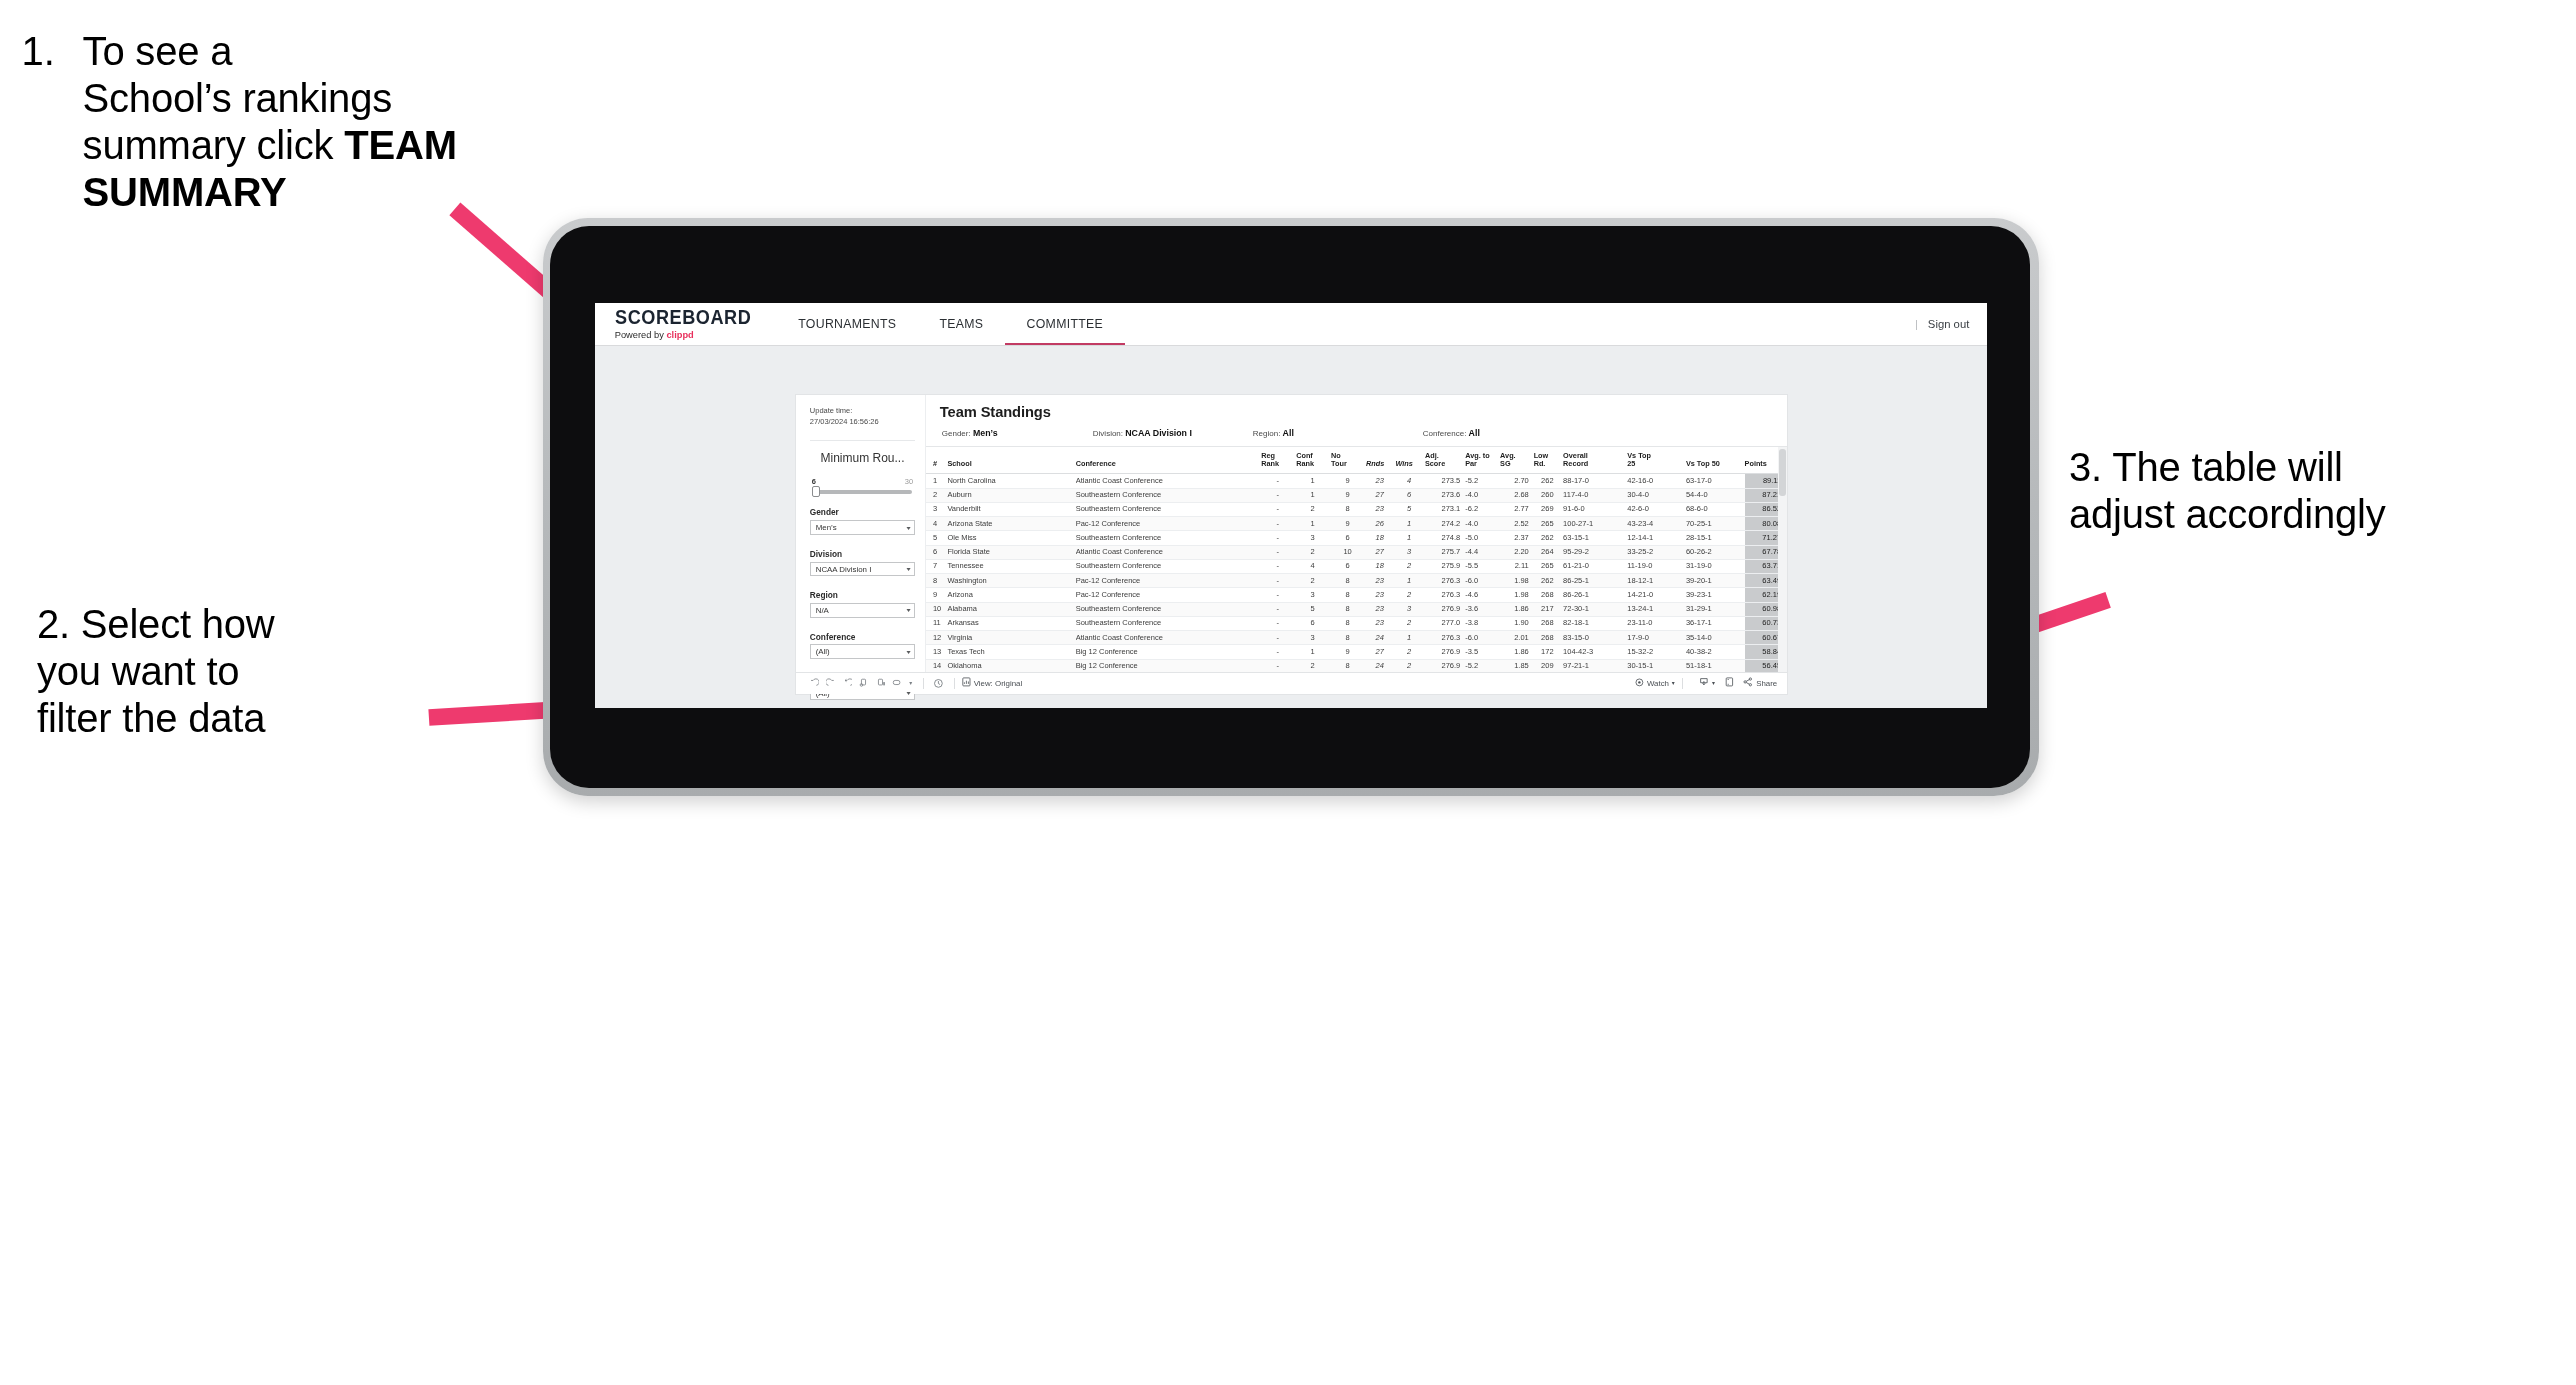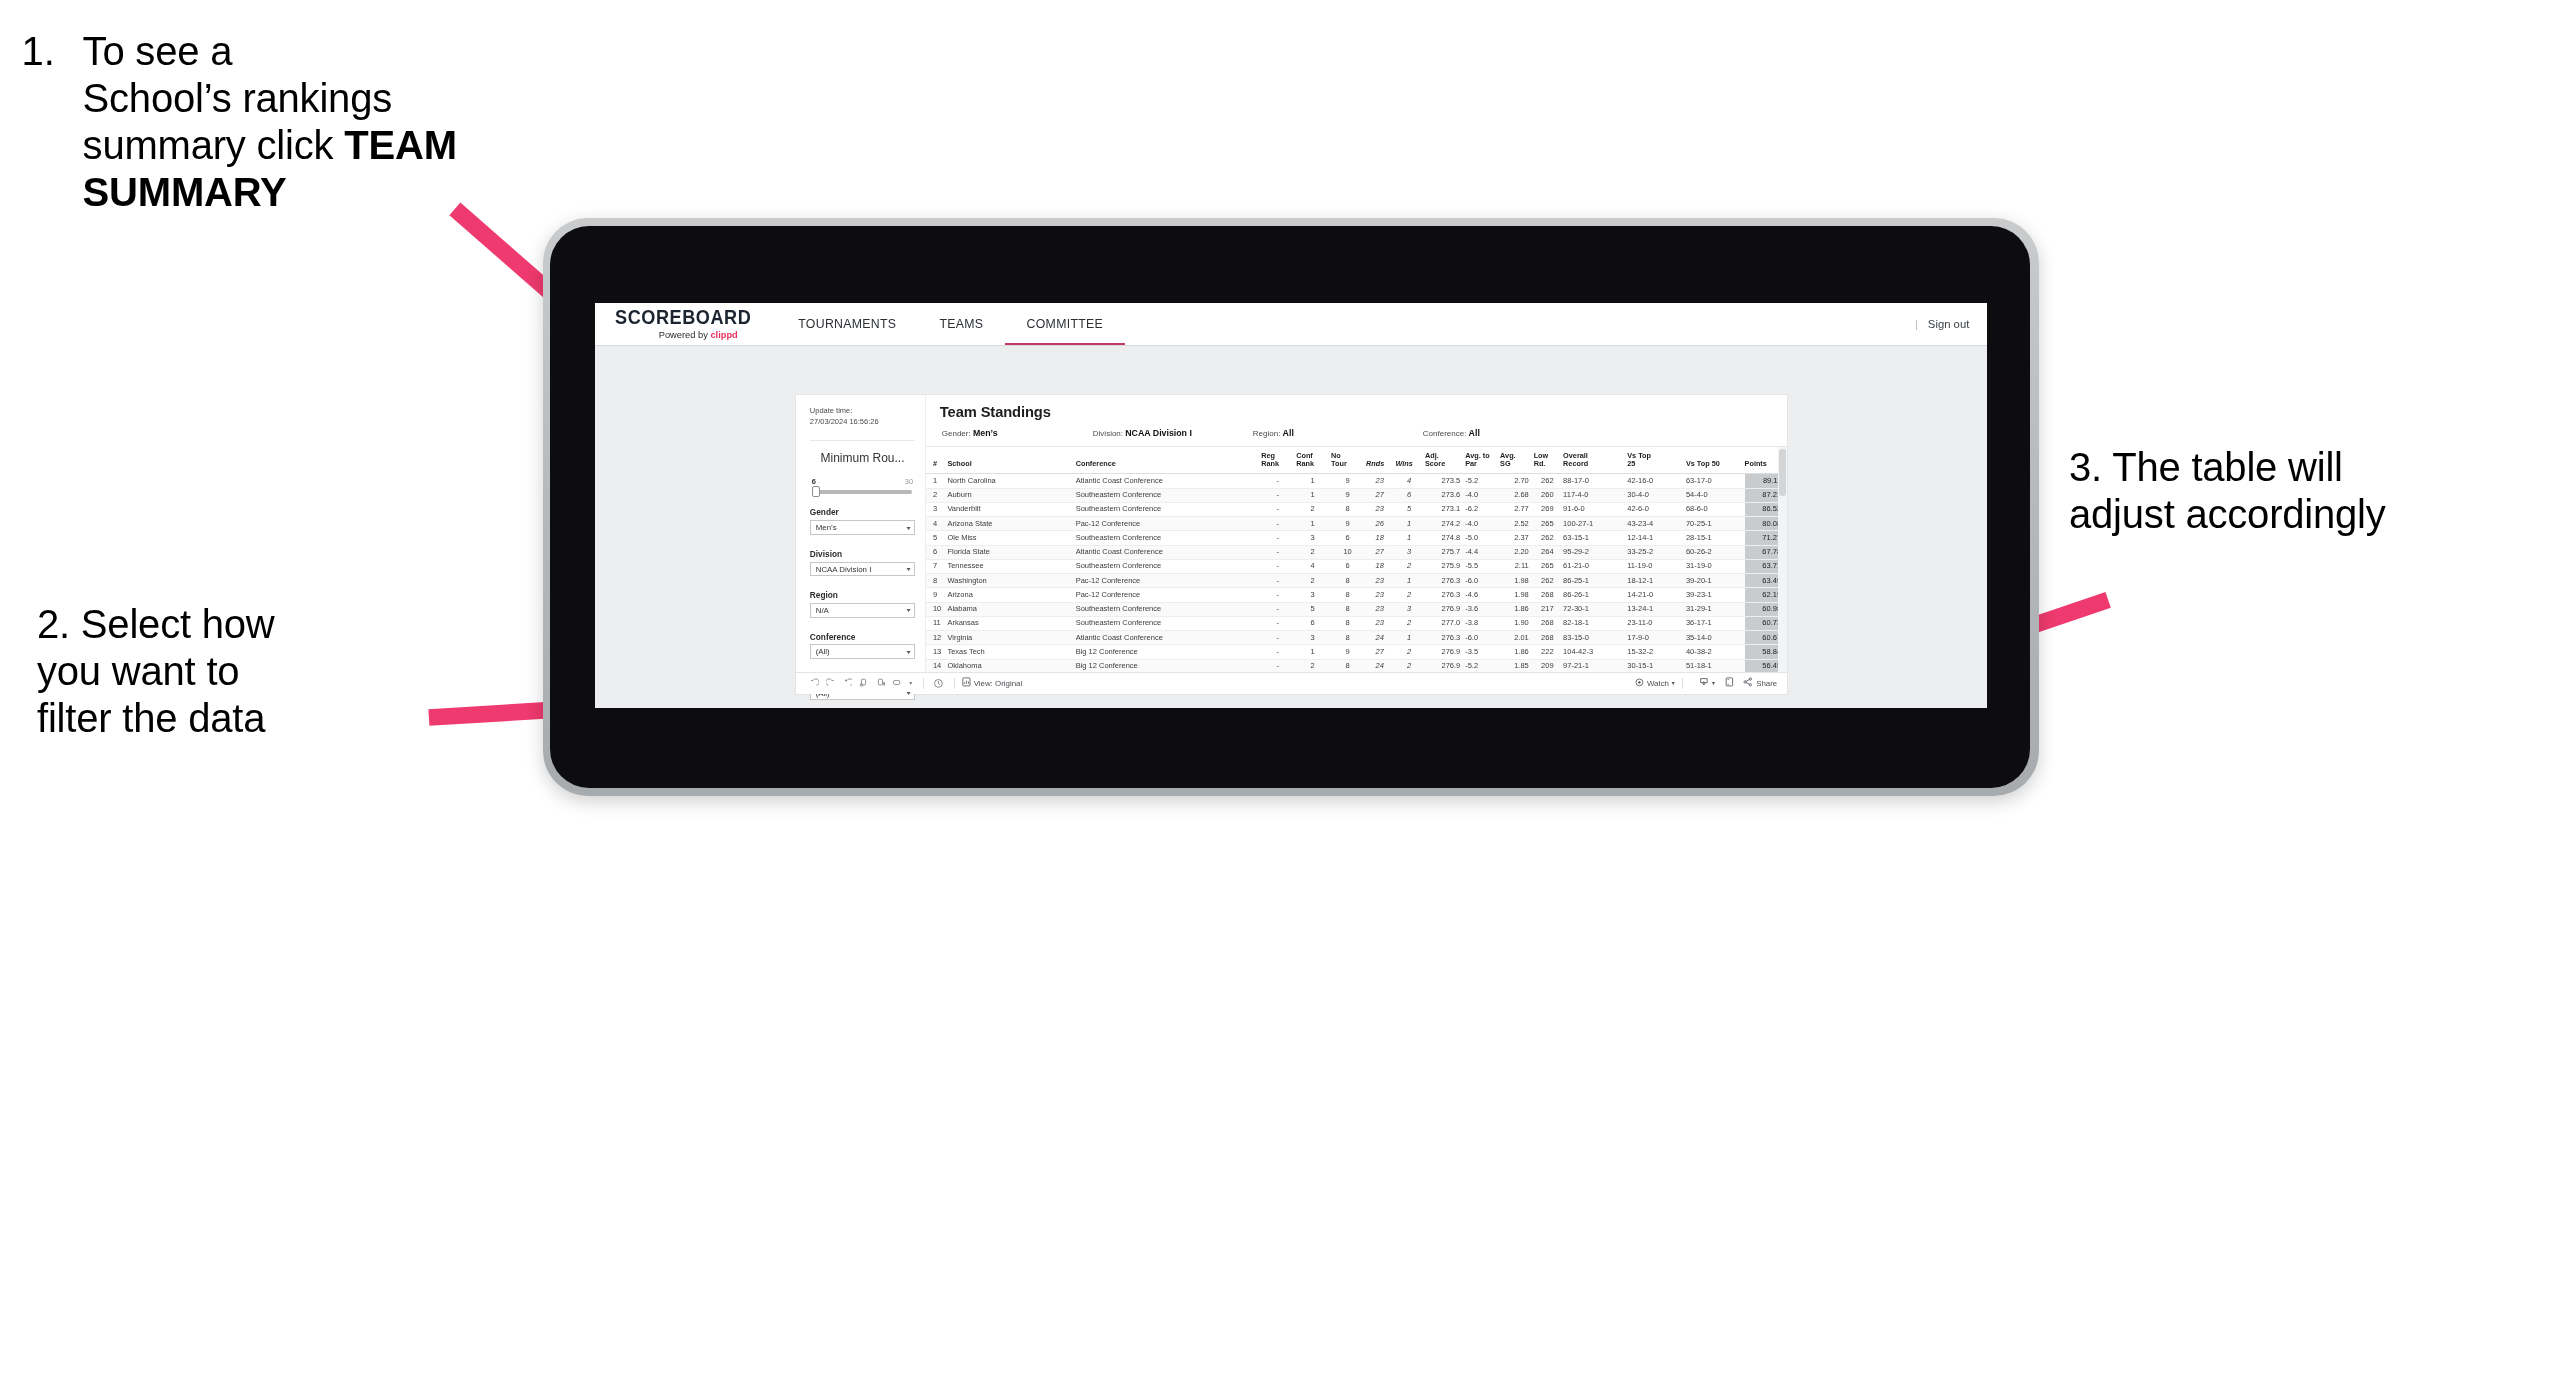--- a/index.html
+++ b/index.html
@@ -66,21 +66,21 @@
   }
   .brand {
     display:flex; flex-direction:column; justify-content:center;
     padding: 0 13.8px 0 19.7px; min-width: 147px;
   }
   .brand-title {
     font-family:"Liberation Sans", sans-serif;
     font-weight:700; font-size:19.7px; letter-spacing:0.6px;
     color:#1b2430; line-height:1; transform: scaleX(0.92); transform-origin:left center;
   }
-  .brand-sub { font-size:9.3px; color:#2b2b2b; margin-top:2.9px; white-space:nowrap;margin-left:44px;}
+  .brand-sub { font-size:9.3px; color:#2b2b2b; margin-top:2.9px; white-space:nowrap;}
   .brand-sub .clippd { color:#e8305c; font-weight:700; }
 
   .mainnav { display:flex; align-items:stretch; }
   .mainnav .navitem {
     display:flex; align-items:center; padding: 0 21.6px;
     font-size:12.3px; color:#2b2f33; letter-spacing:0.3px;
     cursor:pointer; position:relative;
   }
   .mainnav .navitem.active::after{
     content:""; position:absolute; left:0; right:0; bottom:0; height:2.5px; background:#c23b63;
@@ -597,21 +597,21 @@
                         <td class="c-school">Texas Tech</td>
                         <td class="c-conf">Big 12 Conference</td>
                         <td class="c-num">-</td>
                         <td class="c-num">1</td>
                         <td class="c-num">9</td>
                         <td class="c-num3">27</td>
                         <td class="c-num3">2</td>
                         <td class="c-score">276.9</td>
                         <td class="c-par">-3.5</td>
                         <td class="c-sg">1.86</td>
-                        <td class="c-low">222</td>
+                        <td class="c-low">172</td>
                         <td class="c-rec">104-42-3</td>
                         <td class="c-t25">15-32-2</td>
                         <td class="c-t50">40-38-2</td>
                         <td class="c-pts">58.84</td>
                       </tr>
                       <tr>
                         <td class="c-rank">14</td>
                         <td class="c-school">Oklahoma</td>
                         <td class="c-conf">Big 12 Conference</td>
                         <td class="c-num">-</td>

